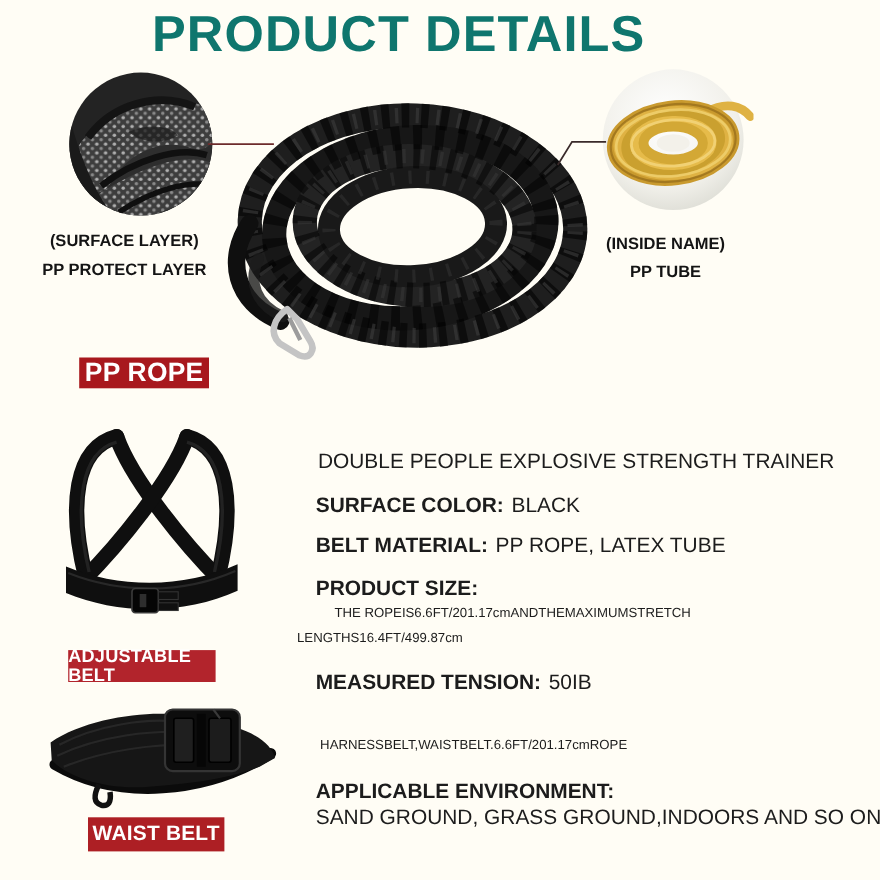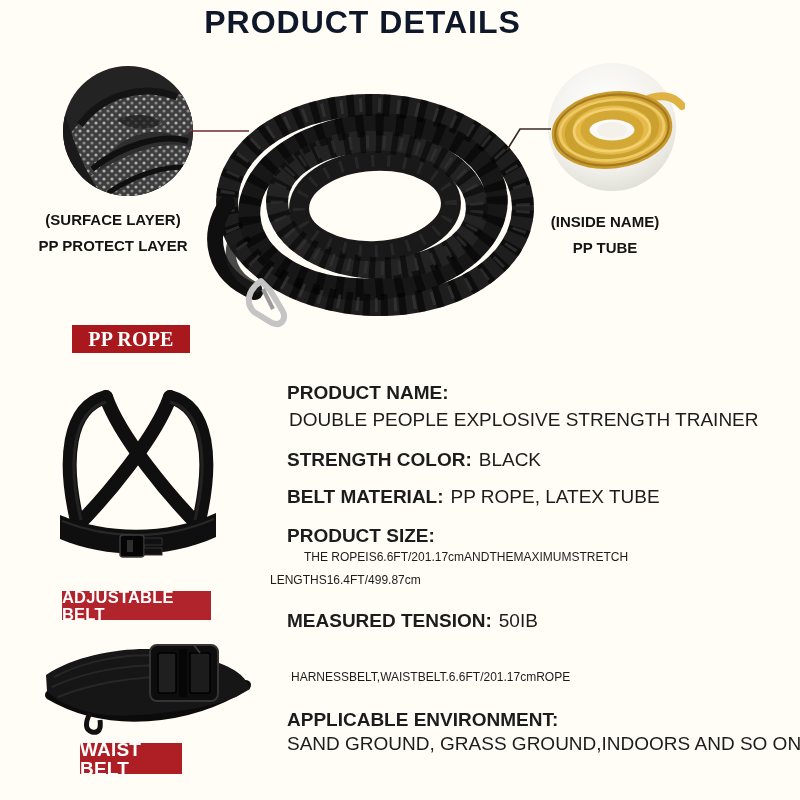--- a/index.html
+++ b/index.html
@@ -6,37 +6,37 @@
   .stage{
     position:relative;width:800px;height:800px;overflow:hidden;
     background:#fffdf5;
     font-family:"Liberation Sans", sans-serif;
     color:#1c1c1c;
   }
   .abs{position:absolute;}
   
   .title{
     left:0;top:6px;width:725px;text-align:center;
-    font-size:32px;font-weight:800;letter-spacing:1px;color:#0f172a;
+    font-size:46px;font-weight:800;letter-spacing:1px;color:#0f766e;
     line-height:1.05;
   }
   
   .callout{font-weight:700;font-size:15px;color:#141414;text-align:center;line-height:1;}
   .co-surface-1{left:33px;top:212px;width:160px;}
   .co-surface-2{left:33px;top:238px;width:160px;}
   .co-inside-1 {left:525px;top:214px;width:160px;}
   .co-inside-2 {left:525px;top:240px;width:160px;}
   
   .tag{
     display:flex;align-items:center;justify-content:center;
     color:#fff;font-weight:700;line-height:1;letter-spacing:.2px;
   }
-  .tag-rope      {left:72px;top:325px;width:118px;height:28px;background:#a8181d;font-size:20px;font-family:Liberation Serif, serif;}
-  .tag-adjustable{left:62px;top:591px;width:149px;height:29px;background:#b2242c;font-size:16.5px;}
-  .tag-waist     {left:80px;top:743px;width:102px;height:31px;background:#ad1f24;font-size:19px;}
+  .tag-rope      {left:72px;top:325px;width:118px;height:28px;background:#a8181d;font-size:24px;}
+  .tag-adjustable{left:62px;top:591px;width:134px;height:29px;background:#b2242c;font-size:16.5px;}
+  .tag-waist     {left:80px;top:743px;width:124px;height:31px;background:#ad1f24;font-size:19px;}
   
   .spec{line-height:1.1;white-space:nowrap;}
   .lbl{font-weight:700;font-size:19px;}
   .val{font-weight:400;font-size:19px;}
   .val-sm{font-weight:400;font-size:12px;}
   .inline .val{margin-left:7px;}
   svg{display:block;}
 </style>
 </head>
 <body>
@@ -161,25 +161,24 @@
       <rect x="112" y="12" width="68" height="56" rx="7" fill="#0d0d0d" stroke="#343434" stroke-width="2"></rect>
       <rect x="120" y="20" width="18" height="40" rx="2" fill="#1f1f1f" stroke="#000" stroke-width="1.5"></rect>
       <rect x="152" y="20" width="20" height="40" rx="2" fill="#1c1c1c" stroke="#000" stroke-width="1.5"></rect>
       <rect x="141" y="16" width="8" height="48" fill="#060606"></rect>
       <path d="M156,12 l6,8" stroke="#3a3a3a" stroke-width="2"></path>
     </g>
   </svg>
 
   <div class="abs tag tag-waist">WAIST BELT</div>
 
-  <div class="abs spec lbl" style="left:287px;top:383px;">PRODUCT NAME:</div>
   <div class="abs spec val" style="left:289px;top:410px;">DOUBLE PEOPLE EXPLOSIVE STRENGTH TRAINER</div>
 
   <div class="abs spec inline" style="left:287px;top:450px;">
-    <span class="lbl">STRENGTH COLOR:</span><span class="val">BLACK</span>
+    <span class="lbl">SURFACE COLOR:</span><span class="val">BLACK</span>
   </div>
 
   <div class="abs spec inline" style="left:287px;top:487px;">
     <span class="lbl">BELT MATERIAL:</span><span class="val">PP ROPE, LATEX TUBE</span>
   </div>
 
   <div class="abs spec lbl" style="left:287px;top:526px;">PRODUCT SIZE:</div>
   <div class="abs spec val-sm" style="left:304px;top:551px;">THE ROPEIS6.6FT/201.17cmANDTHEMAXIMUMSTRETCH</div>
   <div class="abs spec val-sm" style="left:270px;top:574px;">LENGTHS16.4FT/499.87cm</div>
 

